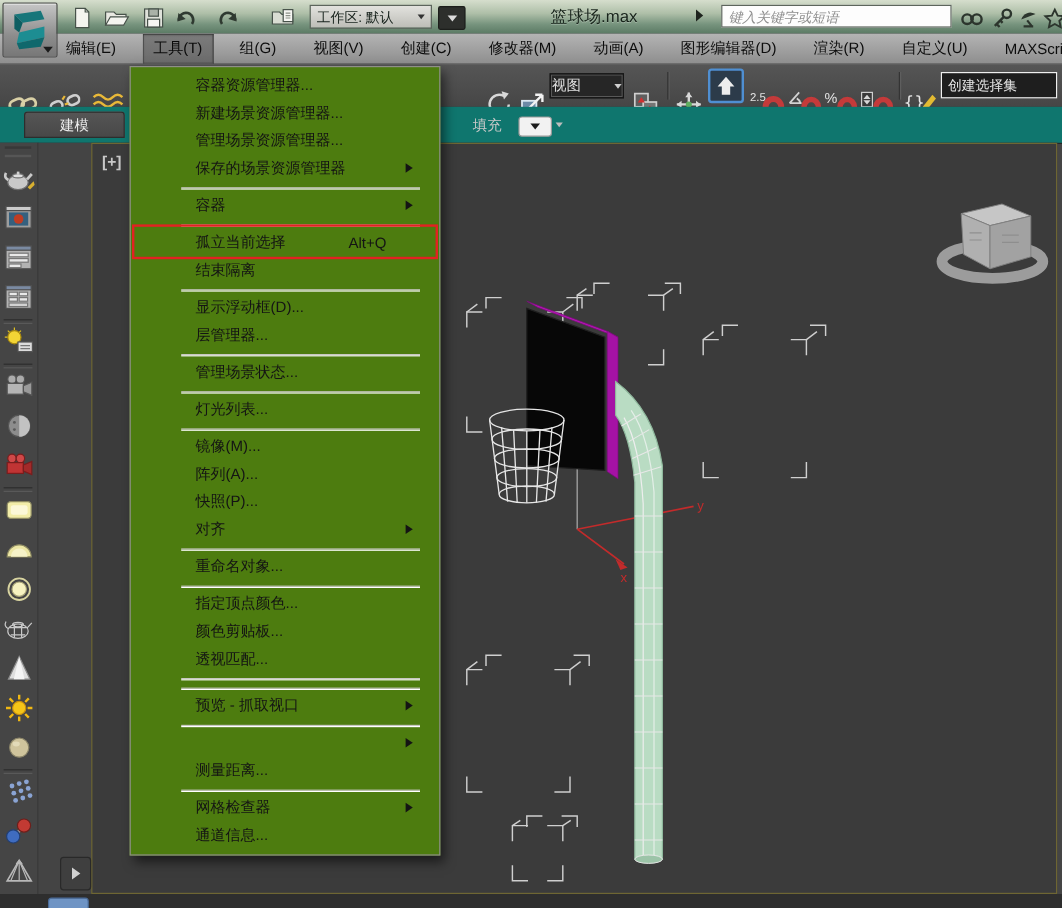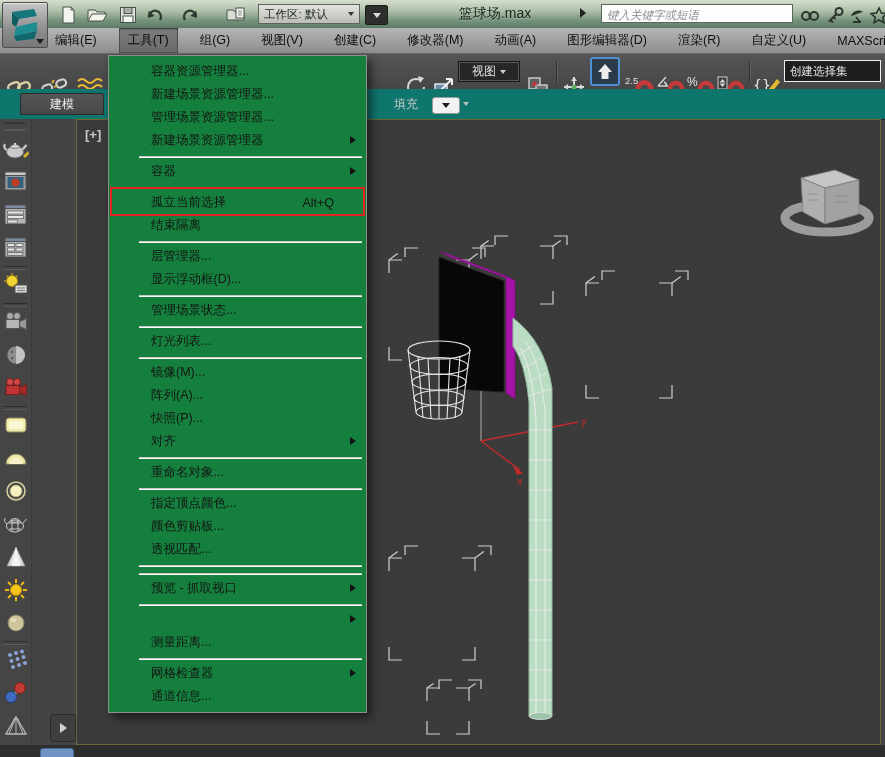--- a/index.html
+++ b/index.html
@@ -37,21 +37,21 @@
     background:linear-gradient(#b4b4b4,#8e8e8e);border-bottom:1px solid #686868;
     display:flex;align-items:stretch;padding-left:46px;box-sizing:border-box;gap:13px}
   .mb-item{display:flex;align-items:center;padding:0 9px;font-size:12.5px;color:#0d0d0d;white-space:nowrap}
   .mb-item.active{background:linear-gradient(#7c7c7c,#6b6b6b);box-shadow:inset 0 1px 2px rgba(0,0,0,.45),inset 0 0 0 1px #5a5a5a;color:#0a0a0a}
 
   
   #toolbar{left:0;top:54px;width:885px;height:35px;background:linear-gradient(#555,#464646);border-bottom:1px solid #303030}
   .tbtn{top:20px;width:27px;height:27px;display:flex;align-items:flex-start;justify-content:center}
   .tsep{top:6px;width:1px;height:23px;background:#343434;box-shadow:1px 0 0 #5e5e5e}
   #refcoord-combo{left:458px;top:7px;width:62px;height:21px;background:#262626;border:1px solid #161616;box-shadow:inset 0 0 0 1px #585858;
-    display:flex;align-items:center;padding:0 13px;box-sizing:border-box;font-size:12px;color:#e0e0e0}
+    display:flex;align-items:center;padding:0 1px;box-sizing:border-box;font-size:12px;color:#e0e0e0}
   #refcoord-combo .dd{margin-left:auto;width:0;height:0;border-top:4px solid #cfcfcf;border-left:3.5px solid transparent;border-right:3.5px solid transparent}
   #kbd-override{left:590px;top:3px;width:30px;height:29px;background:#2c3b4a;border:2px solid #4f8fd2;border-radius:3px;display:flex;align-items:center;justify-content:center;box-sizing:border-box}
   #selset-combo{left:784px;top:6px;width:97px;height:22px;background:#1e1e1e;border:1px solid #efefef;
     display:flex;align-items:center;font-size:11.5px;color:#e6e6e6;padding:0 5px;box-sizing:border-box;white-space:nowrap}
 
   
   #ribbon{left:0;top:89px;width:885px;height:30px;background:#0f766e;border-bottom:1px solid #262626}
   .rtab{top:4px;height:22px;display:flex;align-items:center;justify-content:center;font-size:12px;color:#c9c9c9;padding:0 10px;border-radius:3px 3px 0 0}
   .rtab.active{background:linear-gradient(#565656,#474747);color:#ededed;box-shadow:inset 0 0 0 1px #2d2d2d}
   #ribbon-toggle{left:432px;top:8px;width:26px;height:15px;background:#f2f2f2;border:1px solid #9a9a9a;border-radius:3px;display:flex;align-items:center;justify-content:center}
@@ -66,22 +66,22 @@
   #ltb-handle{left:4px;top:3px;width:22px;height:5px;border-top:2px solid #383838;border-bottom:2px solid #565656;position:absolute}
   #overflow-btn{left:50px;top:714px;width:24px;height:26px;background:#3f3f3f;border:1px solid #292929;border-radius:3px;display:flex;align-items:center;justify-content:center}
   #overflow-btn .tri{width:0;height:0;border-left:7px solid #d2d2d2;border-top:5px solid transparent;border-bottom:5px solid transparent}
   #blue-nub{left:40px;top:748px;width:32px;height:9px;background:#6f94c4;border:1px solid #4a6b99;border-radius:3px 3px 0 0}
 
   
   #viewport{left:76px;top:119px;width:805px;height:626px;background:#3b3b3b;border:1px solid #6e6633;box-sizing:border-box}
   #bottom-strip{left:0;top:745px;width:885px;height:12px;background:#2e2e2e}
 
   
-  #tools-menu{left:108px;top:55px;width:259px;background:#15803d;border:1px solid #8f8f88;
-    box-shadow:4px 5px 9px rgba(0,0,0,.55);padding:4px 0;box-sizing:border-box;z-index:60}
+  #tools-menu{left:108px;top:55px;width:259px;background:#4d7c0f;border:1px solid #8f8f88;
+    box-shadow:4px 5px 9px rgba(0,0,0,.55);padding:4px 12px;box-sizing:border-box;z-index:60}
   .mi{height:23px;display:flex;align-items:center;padding:0 10px 0 42px;font-size:12.5px;color:#141414;position:relative;white-space:nowrap}
   .mi .lbl{flex:1}
   .mi .sc{margin-right:22px}
   .mi .sub{position:absolute;right:10px;top:7px;width:0;height:0;border-left:6px solid #141414;border-top:4.5px solid transparent;border-bottom:4.5px solid transparent}
   .msep{height:8px;display:flex;align-items:center;padding:0 4px 0 30px}
   .msep i{flex:1;height:1px;background:#c7c7c1;box-shadow:0 1px 0 #ffffff;display:block}
   #red-annotation{position:absolute;left:1px;right:1px;top:131px;height:29px;border:2.5px solid #e32222;box-sizing:border-box;pointer-events:none;z-index:3}
 </style>
 </head>
 <body>
@@ -562,21 +562,21 @@
   <div class="mi">
       <span class="lbl">容器资源管理器...</span>
     </div>
   <div class="mi">
       <span class="lbl">新建场景资源管理器...</span>
     </div>
   <div class="mi">
       <span class="lbl">管理场景资源管理器...</span>
     </div>
   <div class="mi">
-      <span class="lbl">新建场景资源管理器</span>
+      <span class="lbl">保存的场景资源管理器</span>
       <span class="sub"></span>
     </div>
   <div class="msep">
       <i></i>
     </div>
   <div class="mi">
       <span class="lbl">容器</span>
       <span class="sub"></span>
     </div>
   <div class="msep">
@@ -586,24 +586,24 @@
       <span class="lbl">孤立当前选择</span>
       <span class="sc">Alt+Q</span>
     </div>
   <div class="mi">
       <span class="lbl">结束隔离</span>
     </div>
   <div class="msep">
       <i></i>
     </div>
   <div class="mi">
+      <span class="lbl">显示浮动框(D)...</span>
+    </div>
+  <div class="mi">
       <span class="lbl">层管理器...</span>
-    </div>
-  <div class="mi">
-      <span class="lbl">显示浮动框(D)...</span>
     </div>
   <div class="msep">
       <i></i>
     </div>
   <div class="mi">
       <span class="lbl">管理场景状态...</span>
     </div>
   <div class="msep">
       <i></i>
     </div>

